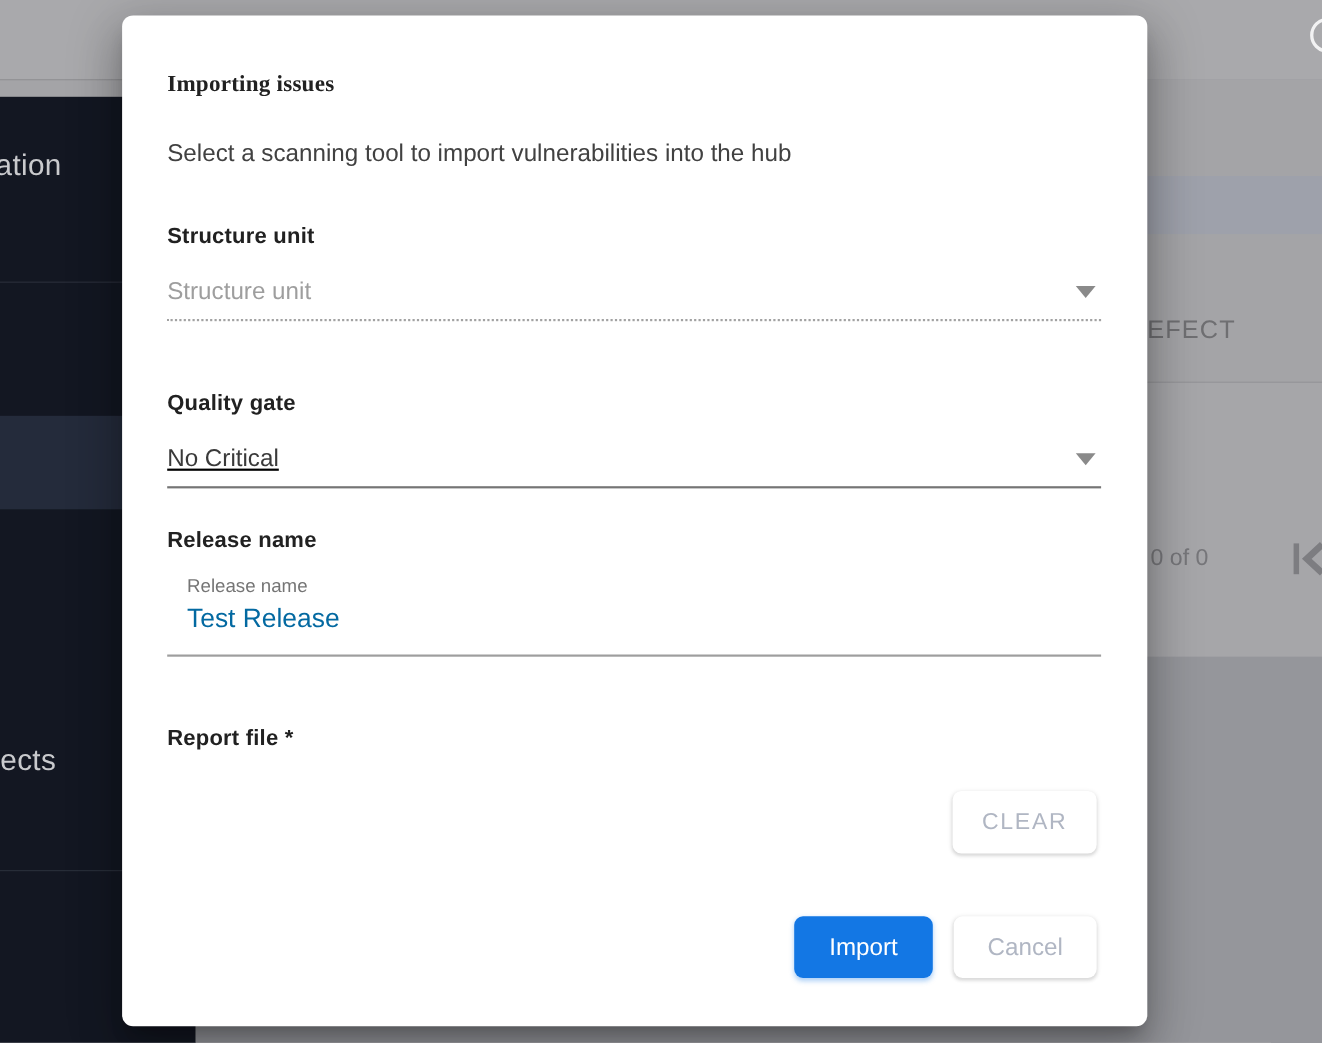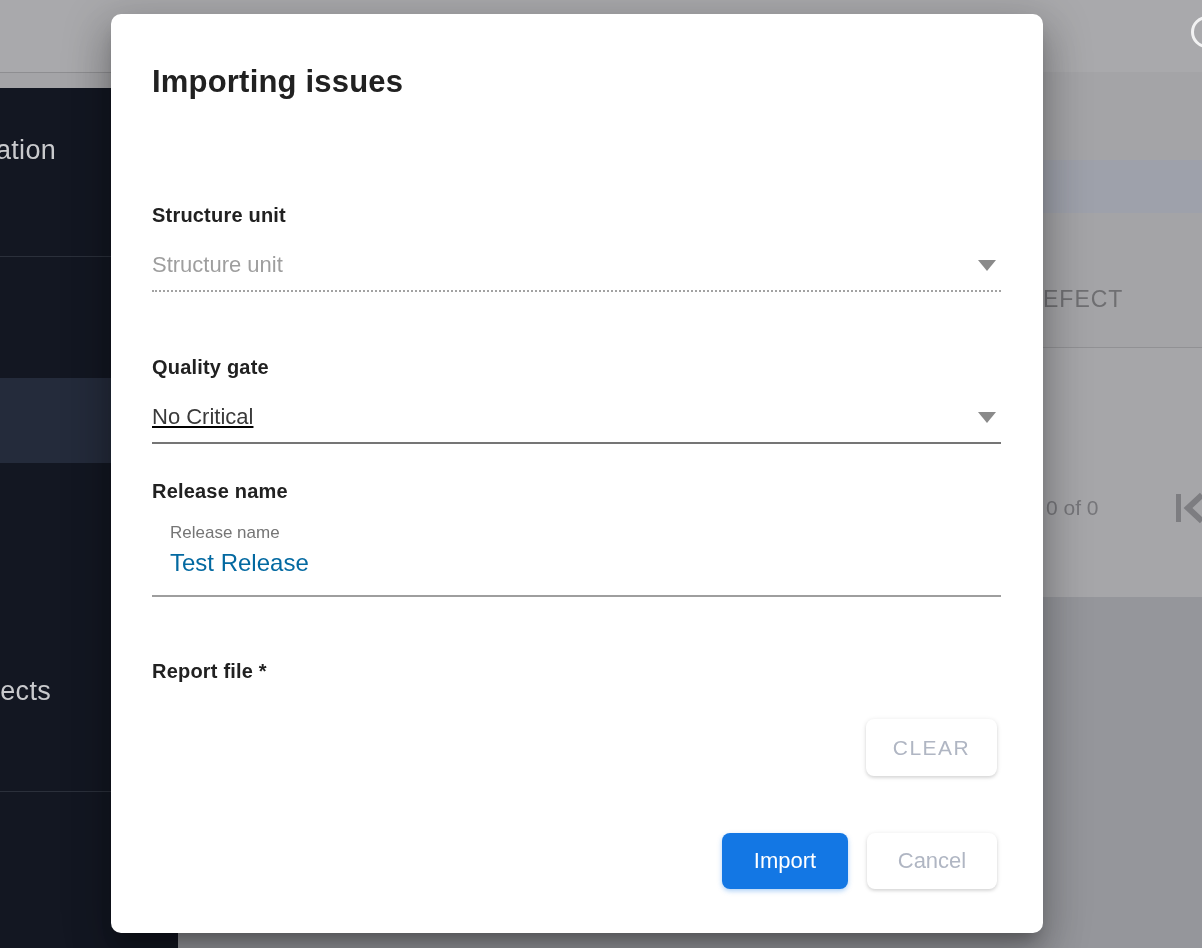--- a/index.html
+++ b/index.html
@@ -29,21 +29,21 @@
   .band.b5{top:525px;height:351px;background:#95969b;}
   .col-header-frag{position:absolute;left:865px;top:214px;font-size:23px;color:#6f6f72;letter-spacing:1px;white-space:nowrap;}
   .pagination-label{position:absolute;left:868px;top:424px;font-size:21px;color:#76767a;white-space:nowrap;}
   .first-page{position:absolute;left:996px;top:420px;width:30px;height:32px;}
   
   .modal{
     position:absolute;left:111px;top:14px;width:932px;height:919px;
     background:#ffffff;border-radius:10px;
     box-shadow:0 11px 15px -7px rgba(0,0,0,.25),0 24px 38px 3px rgba(0,0,0,.18),0 9px 46px 8px rgba(0,0,0,.15);
   }
-  .m-title{position:absolute;left:41px;top:50px;font-size:31px;font-weight:700;color:#212121;letter-spacing:.2px;}
+  .m-title{position:absolute;left:41px;top:50px;font-size:21px;font-weight:700;color:#212121;letter-spacing:.2px;font-family:Liberation Serif, serif;}
   .m-subtitle{position:absolute;left:41px;top:112px;font-size:22px;color:#414141;}
   .f-label{position:absolute;left:41px;font-size:20px;font-weight:700;color:#212121;letter-spacing:.2px;}
   .f-label.l1{top:190px;} .f-label.l2{top:342px;} .f-label.l3{top:466px;} .f-label.l4{top:646px;}
   .select-row{position:absolute;left:41px;width:849px;box-sizing:border-box;cursor:pointer;}
   .select-row .value{font-size:22px;display:block;padding-bottom:12px;}
   .select-row.disabled{top:238px;border-bottom:2px dotted #a2a2a2;}
   .select-row.disabled .value{color:#9e9e9e;}
   .select-row.enabled{top:390px;border-bottom:2px solid #757575;text-decoration:underline;}
   .select-row.enabled .value{color:#3a3a3a;}
   .caret{position:absolute;right:5px;top:8px;width:0;height:0;border-left:9px solid transparent;border-right:9px solid transparent;border-top:11px solid #8a8a8a;}
@@ -83,20 +83,21 @@
     <svg width="30" height="32" viewBox="0 0 30 32">
       <rect x="2" y="2" width="5" height="28" fill="#7d7d81"></rect>
       <polyline points="28,3 14,16 28,29" fill="none" stroke="#7d7d81" stroke-width="6"></polyline>
     </svg>
   </div>
 </div>
 
 <div class="modal">
 
   <div class="m-title">Importing issues</div>
+  <div class="m-subtitle">Select a scanning tool to import vulnerabilities into the hub</div>
 
   <div class="f-label l1">Structure unit</div>
   <div class="select-row disabled">
     <span class="value">Structure unit</span>
     <span class="caret"></span>
   </div>
 
   <div class="f-label l2">Quality gate</div>
   <div class="select-row enabled">
     <span class="value">No Critical</span>

